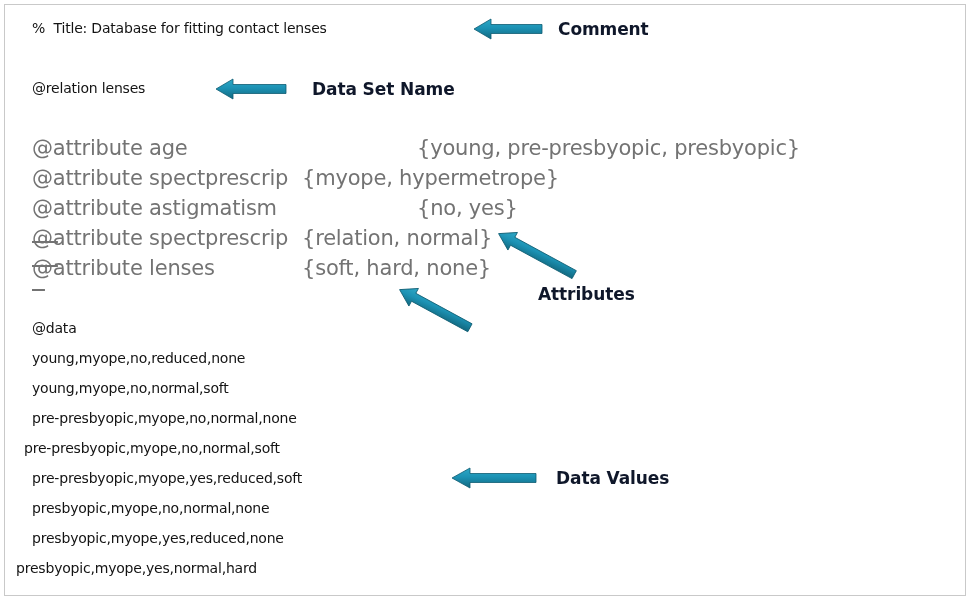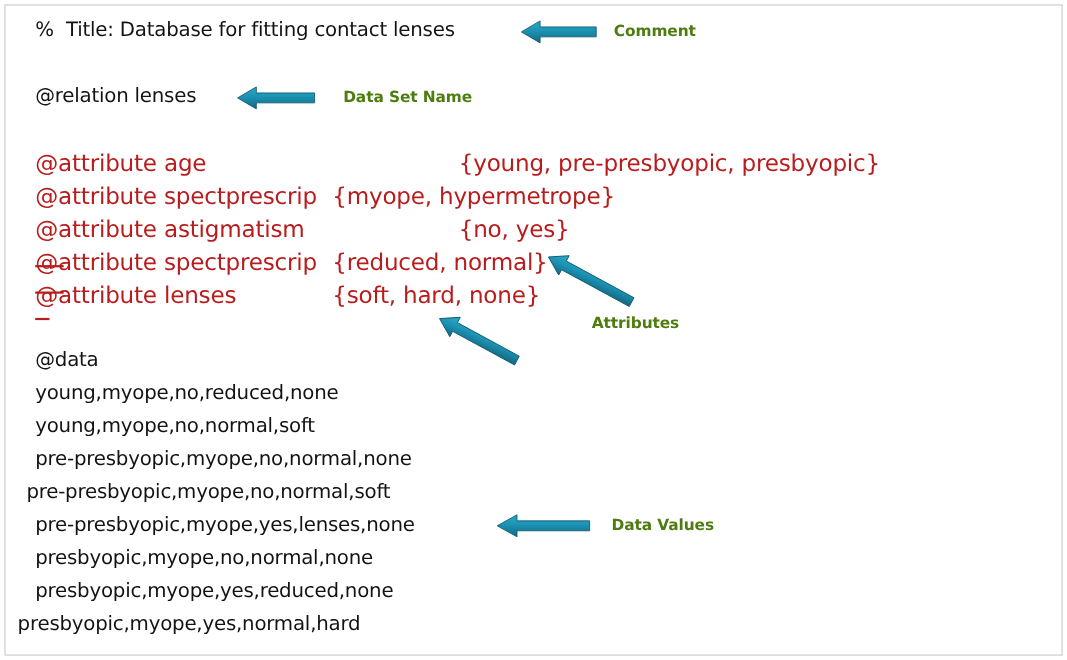--- a/index.html
+++ b/index.html
@@ -34,44 +34,44 @@
     box-sizing: border-box;
     pointer-events: none;
   }
 
   
   .code-line {
     position: absolute;
     white-space: pre;
     color: #131313;
     font-family: "DejaVu Sans", "Liberation Sans", sans-serif;
-    font-size: 18px;
+    font-size: 14px;
     line-height: 24px;
     letter-spacing: -0.2px;
   }
 
   .attr-row {
     position: absolute;
     white-space: pre;
-    color: #b91c1c;
+    color: #737373;
     font-family: "DejaVu Sans", "Liberation Sans", sans-serif;
     font-size: 21px;
     line-height: 24px;
     letter-spacing: -0.2px;
   }
   .attr-name { position: absolute; left: 0; top: 0; white-space: pre; }
   .attr-values { position: absolute; top: 0; white-space: pre; }
 
   
   .annot-label {
     position: absolute;
     white-space: pre;
-    color: #4d7c0f;
+    color: #0f172a;
     font-family: "DejaVu Sans", "Liberation Sans", sans-serif;
-    font-size: 14px;
+    font-size: 17px;
     font-weight: bold;
     letter-spacing: -0.1px;
     line-height: 20px;
   }
 
   
   .arrow-svg {
     position: absolute;
     overflow: visible;
   }
@@ -116,21 +116,21 @@
     <span class="attr-values" style="left:270px;">{myope, hypermetrope}</span>
   </div>
 
   <div class="attr-row" style="left:32px; top:196px; width:760px; height:24px;text-decoration:underline;">
     <span class="attr-name">@attribute astigmatism</span>
     <span class="attr-values" style="left:385px;">{no, yes}</span>
   </div>
 
   <div class="attr-row" style="left:32px; top:226px; width:760px; height:24px;">
     <span class="attr-name">@attribute spectprescrip</span>
-    <span class="attr-values" style="left:270px;">{reduced, normal}</span>
+    <span class="attr-values" style="left:270px;">{relation, normal}</span>
   </div>
 
   <div class="attr-row" style="left:32px; top:256px; width:760px; height:24px;">
     <span class="attr-name">@attribute lenses</span>
     <span class="attr-values" style="left:270px;">{soft, hard, none}</span>
   </div>
 
   <svg class="arrow-svg" style="left:498px; top:226px;" width="84" height="52" viewBox="0 0 84 52">
     <defs>
       <linearGradient id="tealD1" x1="0" y1="0" x2="0.35" y2="1">
@@ -152,21 +152,21 @@
     </g>
   </svg>
 
 
   <div class="code-line" style="left:32px; top:316px;">@data</div>
 
   <div class="code-line" style="left:32px; top:346px;">young,myope,no,reduced,none</div>
   <div class="code-line" style="left:32px; top:376px;">young,myope,no,normal,soft</div>
   <div class="code-line" style="left:32px; top:406px;">pre-presbyopic,myope,no,normal,none</div>
   <div class="code-line" style="left:24px; top:436px;">pre-presbyopic,myope,no,normal,soft</div>
-  <div class="code-line" style="left:32px; top:466px;">pre-presbyopic,myope,yes,lenses,none</div>
+  <div class="code-line" style="left:32px; top:466px;">pre-presbyopic,myope,yes,reduced,soft</div>
   <div class="code-line" style="left:32px; top:496px;">presbyopic,myope,no,normal,none</div>
   <div class="code-line" style="left:32px; top:526px;">presbyopic,myope,yes,reduced,none</div>
   <div class="code-line" style="left:16px; top:556px;">presbyopic,myope,yes,normal,hard</div>
 
   <svg class="arrow-svg" style="left:452px; top:467px;" width="84" height="22" viewBox="0 0 84 22">
     <path d="M0,11 L18,1 L18,6.5 L84,6.5 L84,15.5 L18,15.5 L18,21 Z" fill="url(#tealV1)" stroke="#0E5C72" stroke-width="0.8"></path>
   </svg>
 
   <div class="annot-label" style="left:556px; top:468px;">Data Values</div>
 

